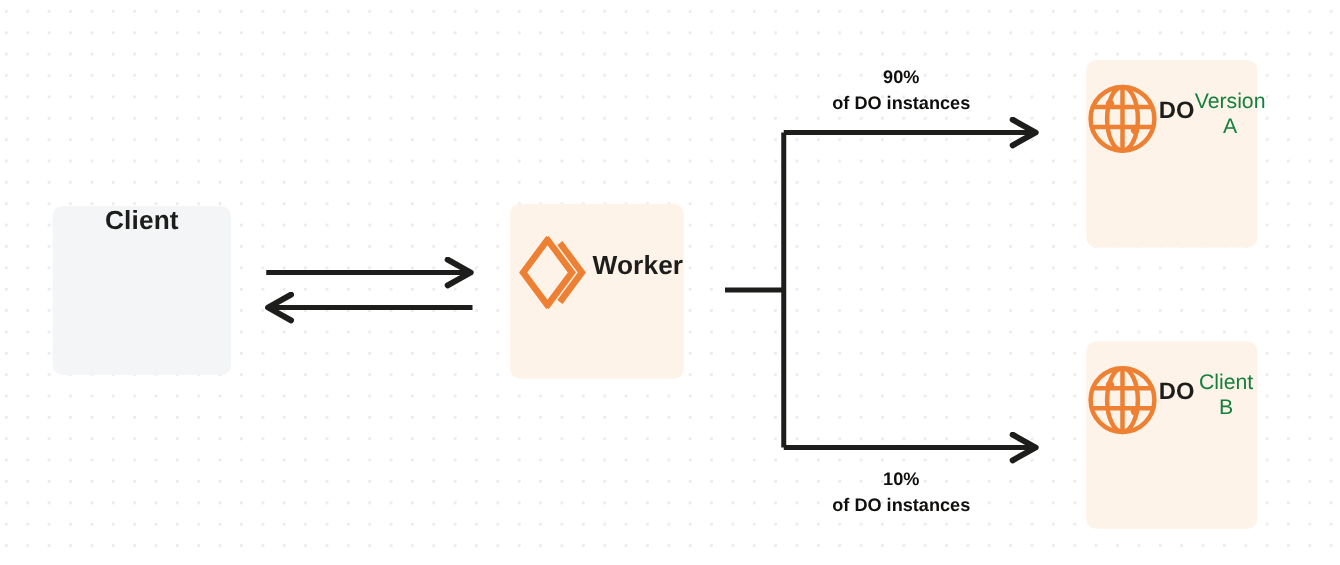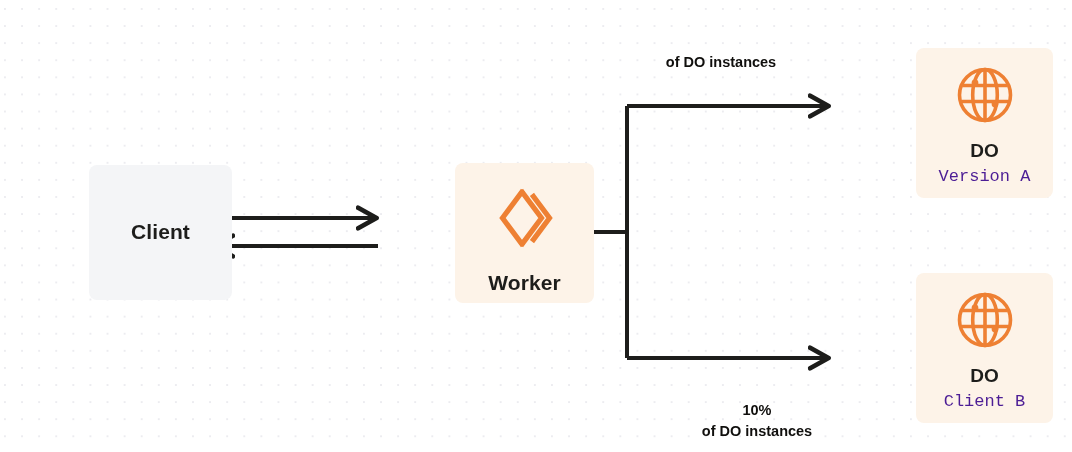--- a/index.html
+++ b/index.html
@@ -18,38 +18,35 @@
     background-position: 4px 8px;
     font-family: "Liberation Sans", sans-serif;
     -webkit-font-smoothing: antialiased;
   }
 
   
   .node {
     position: absolute;
     border-radius: 8px;
     display: flex;
-    flex-direction: column;
-    align-items: center;
+    flex-direction: row;
     justify-content: center;
     box-sizing: border-box;
-    margin-left: 47px;
   }
   .node-label {
     font-weight: bold;
     color: #1d1d1b;
     letter-spacing: .1px;
     line-height: 1.15;
     text-align: center;
   }
   .node-sublabel {
-    color: #4c1d95;
+    color: #15803d;
     text-align: center;
     line-height: 1.15;
-    font-family: Liberation Mono, monospace;
   }
   .node-icon {
     display: block;
   }
 
   
   #client-node {
     left: 42px;
     top: 165px;
     width: 143px;
@@ -88,21 +85,21 @@
   .edge-label {
     position: absolute;
     font-size: 14.5px;
     font-weight: bold;
     color: #100f0d;
     text-align: center;
     line-height: 1.45;
     white-space: nowrap;
   }
   #label-90 { left: 636px; top: 52px; width: 170px; }
-  #label-10 { left: 672px; top: 374px; width: 170px; margin-top: 26px; }
+  #label-10 { left: 636px; top: 374px; width: 170px; }
 
   
   #connectors {
     position: absolute;
     left: 0; top: 0;
     width: 1072px;
     height: 452px;
     pointer-events: none;
   }
 </style>
@@ -182,20 +179,21 @@
         </g>
         <circle cx="19" cy="17" r="3.4" fill="#ee8033"></circle>
         <circle cx="39" cy="38" r="3.4" fill="#ee8033"></circle>
       </svg>
     </span>
     <div class="node-label">DO</div>
     <div class="node-sublabel">Client B</div>
   </div>
 
   <div class="edge-label" id="label-90">
+    <div>90%</div>
     <div>of DO instances</div>
   </div>
 
   <div class="edge-label" id="label-10">
     <div>10%</div>
     <div>of DO instances</div>
   </div>
 
 </div>
 

